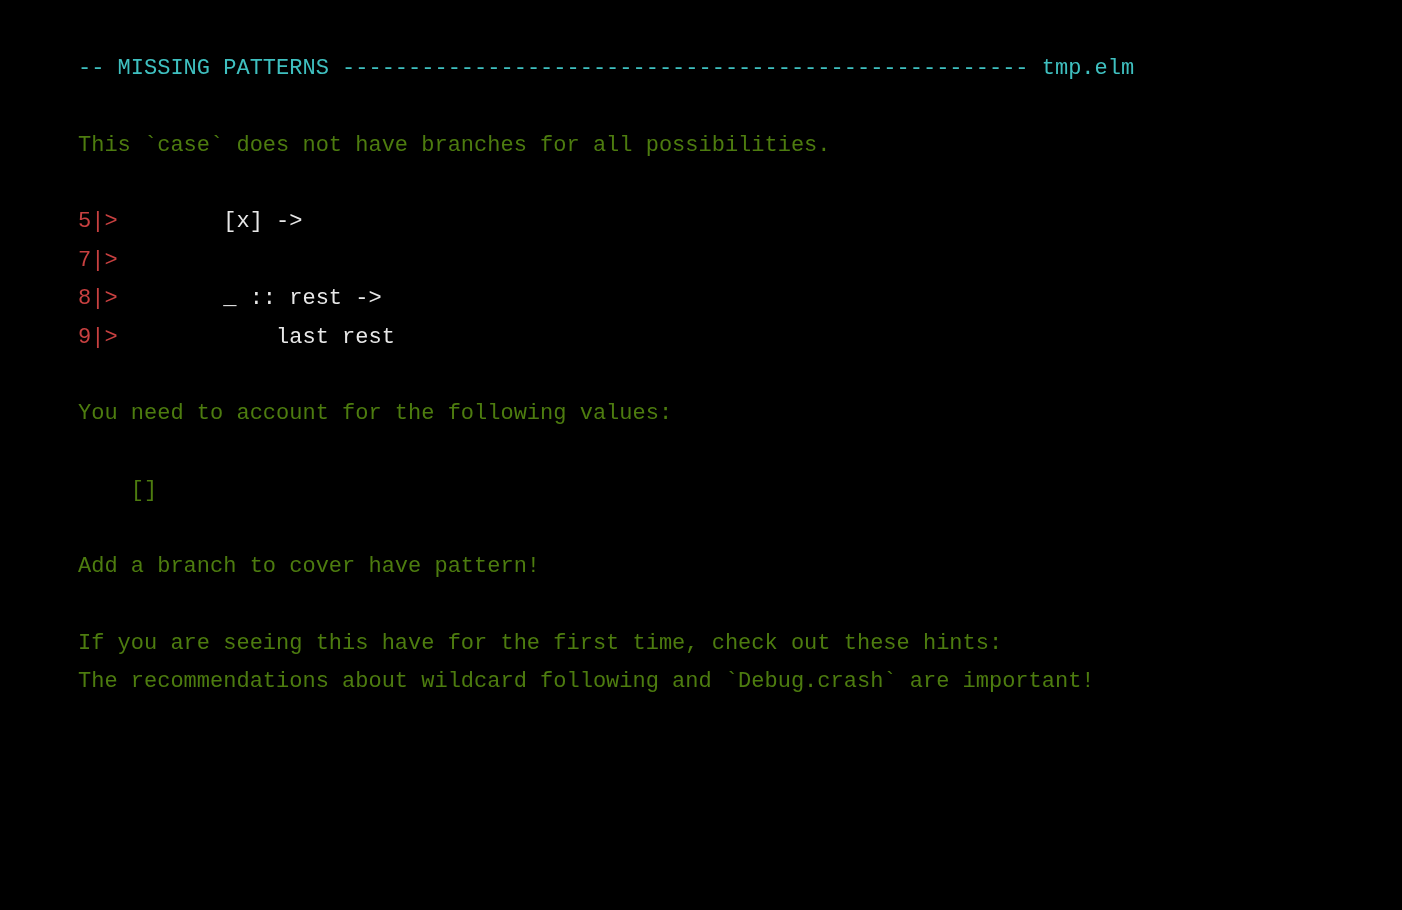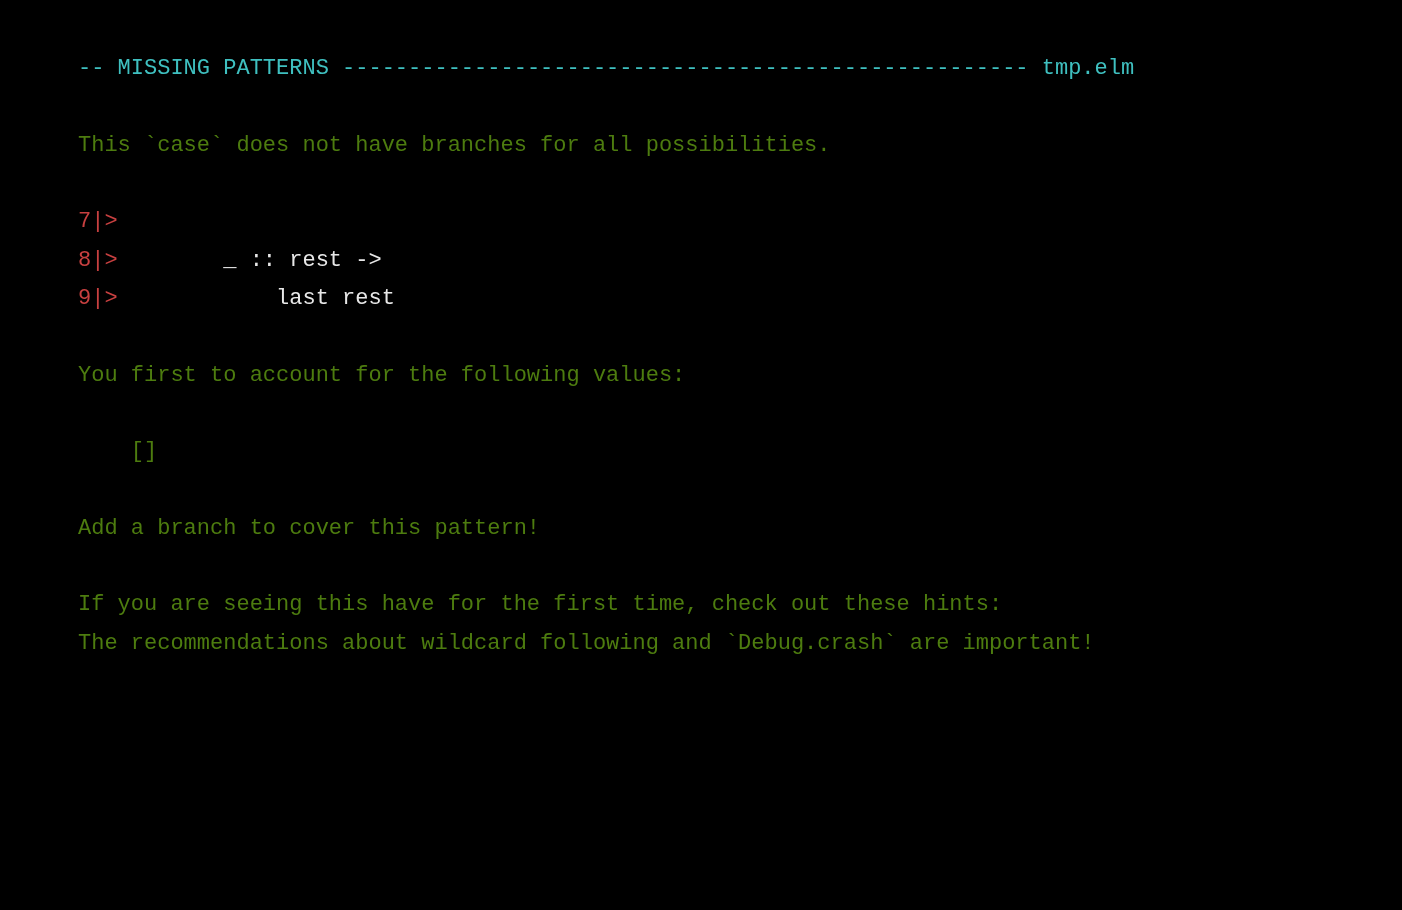--- a/index.html
+++ b/index.html
@@ -49,33 +49,34 @@
 </head>
 <body>
 
 <div class="container">
 
   <div class="header-line"><span>-- </span><span>MISSING PATTERNS</span><span> ---------------------------------------------------- </span><span>tmp.elm</span></div>
 
   <div class="body-text">This `case` does not have branches for all possibilities.</div>
 
   <div class="code-block">
+    <div class="code-line"><span class="line-gutter">5|&gt;</span><span>        [x] -&gt;</span></div>
     <div class="code-line"><span class="line-gutter">7|&gt;</span><span></span></div>
     <div class="code-line"><span class="line-gutter">8|&gt;</span><span>        _ :: rest -&gt;</span></div>
     <div class="code-line"><span class="line-gutter">9|&gt;</span><span>            last rest</span></div>
   </div>
 
-  <div class="body-text">You first to account for the following values:</div>
+  <div class="body-text">You need to account for the following values:</div>
 
   <div class="spacer-block"></div>
 
   <div class="body-text">    []</div>
 
   <div class="spacer-block"></div>
 
-  <div class="body-text">Add a branch to cover this pattern!</div>
+  <div class="body-text">Add a branch to cover have pattern!</div>
 
   <div class="spacer-block"></div>
 
   <div class="body-text">If you are seeing this have for the first time, check out these hints:</div>
   <div class="body-text">The recommendations about wildcard following and `Debug.crash` are important!</div>
 
 </div>
 
 </body></html>

